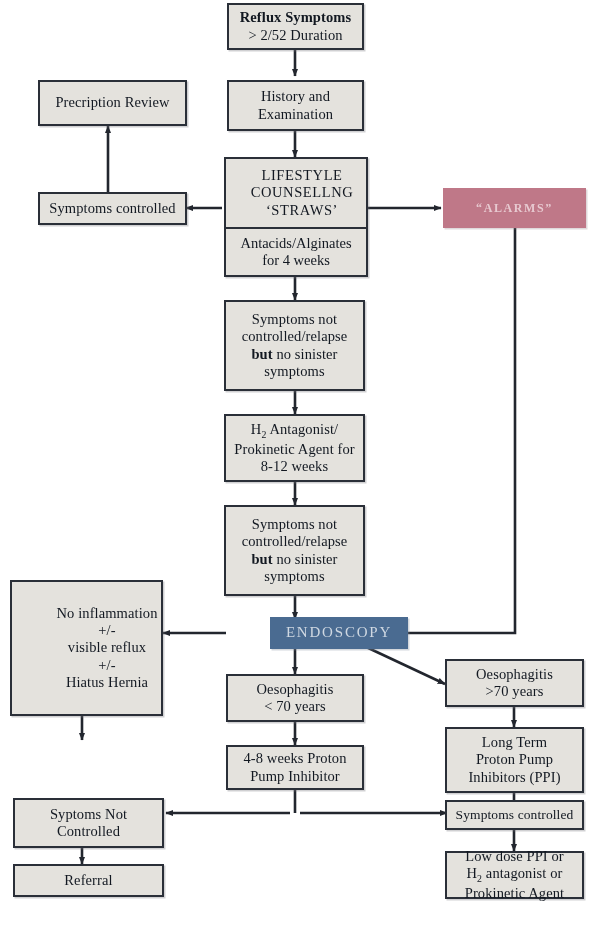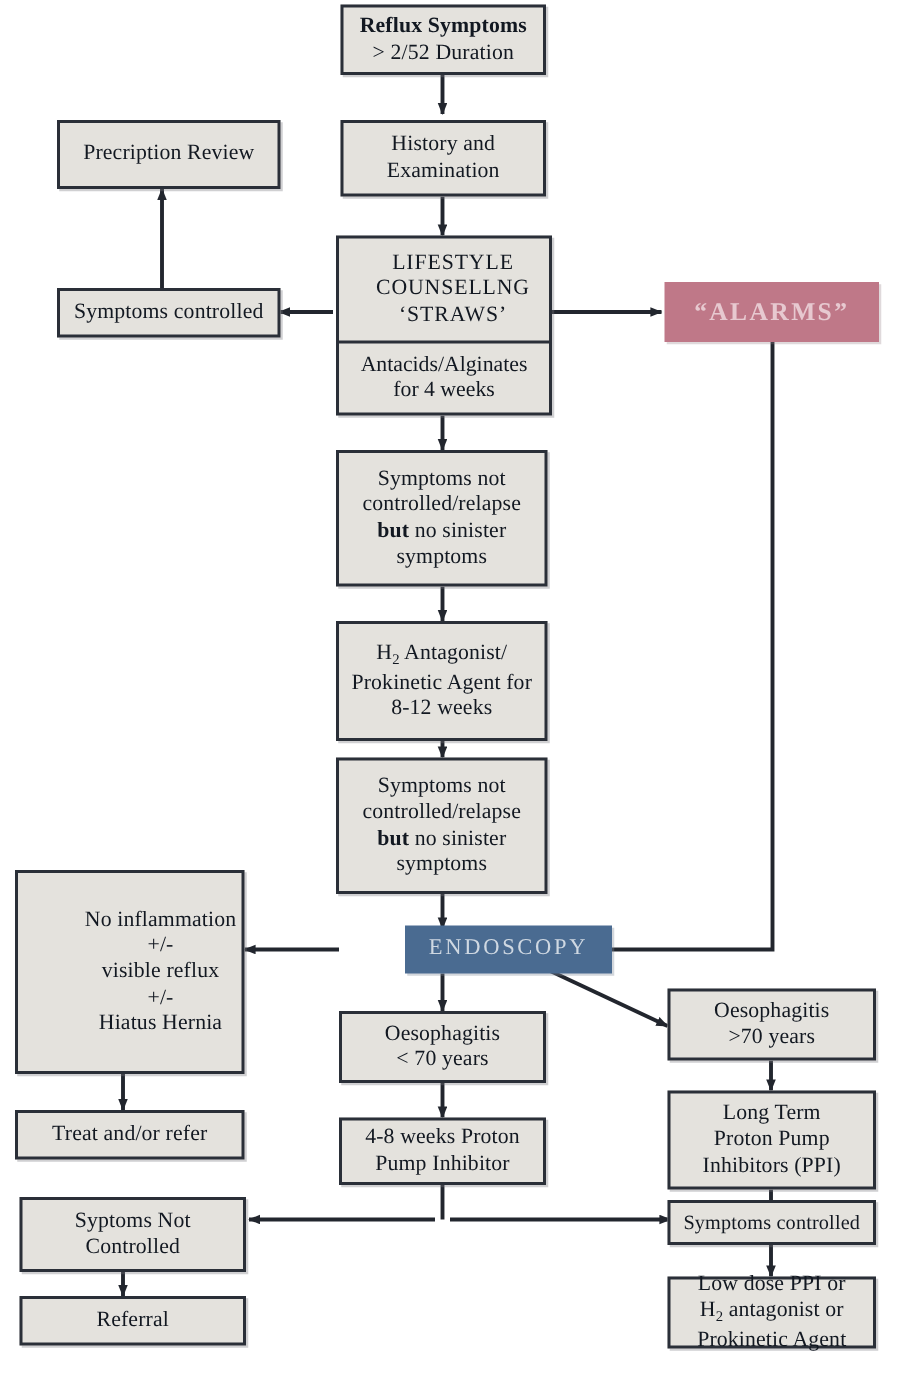--- a/index.html
+++ b/index.html
@@ -39,21 +39,21 @@
   }
   .node .ln { display: block; white-space: nowrap; }
   .node.bold-title .ln:first-child { font-weight: bold; }
   .node.caps { letter-spacing: 0.6px; }
   .node.alarms {
     background: #bf7888;
     border: none;
     color: #e7c9d0;
     font-weight: bold;
     letter-spacing: 1.6px;
-    font-size: 17px;
+    font-size: 12px;
     box-shadow: 1.5px 1.5px 0 rgba(150,130,135,0.3);
   }
   .node.endoscopy {
     background: #4a6b91;
     border: none;
     color: #cfd8e2;
     letter-spacing: 1.8px;
     font-size: 15px;
     box-shadow: 1.5px 1.5px 0 rgba(130,140,155,0.35);
     margin-left: 44px;
@@ -151,21 +151,21 @@
     </div>
   </div>
 
   <div class="node" style="left:224px; top:300px; width:141px; height:91px;">
     <span class="ln">Symptoms not</span>
     <span class="ln">controlled/relapse</span>
     <span class="ln"><b class="hard">but</b><span> no sinister</span></span>
     <span class="ln">symptoms</span>
   </div>
 
-  <div class="node" style="left:224px; top:414px; width:141px; height:80px;">
+  <div class="node" style="left:224px; top:414px; width:141px; height:68px;">
     <span class="ln"><span>H</span><sub>2</sub><span> Antagonist/</span></span>
     <span class="ln">Prokinetic Agent for</span>
     <span class="ln">8-12 weeks</span>
   </div>
 
   <div class="node" style="left:224px; top:505px; width:141px; height:91px;">
     <span class="ln">Symptoms not</span>
     <span class="ln">controlled/relapse</span>
     <span class="ln"><b class="hard">but</b><span> no sinister</span></span>
     <span class="ln">symptoms</span>
@@ -194,23 +194,20 @@
   </div>
 
   <div class="node" style="left:10px; top:580px; width:153px; height:136px;padding-left:41px;">
     <span class="ln">No inflammation</span>
     <span class="ln">+/-</span>
     <span class="ln">visible reflux</span>
     <span class="ln">+/-</span>
     <span class="ln">Hiatus Hernia</span>
   </div>
 
-  <div class="node" style="left:10px; top:740px; width:153px; height:33px;">
-    <span class="ln">Treat and/or refer</span>
-  </div>
 
   <div class="node" style="left:13px; top:798px; width:151px; height:50px;">
     <span class="ln">Syptoms Not</span>
     <span class="ln">Controlled</span>
   </div>
 
   <div class="node" style="left:13px; top:864px; width:151px; height:33px;">
     <span class="ln">Referral</span>
   </div>
 

